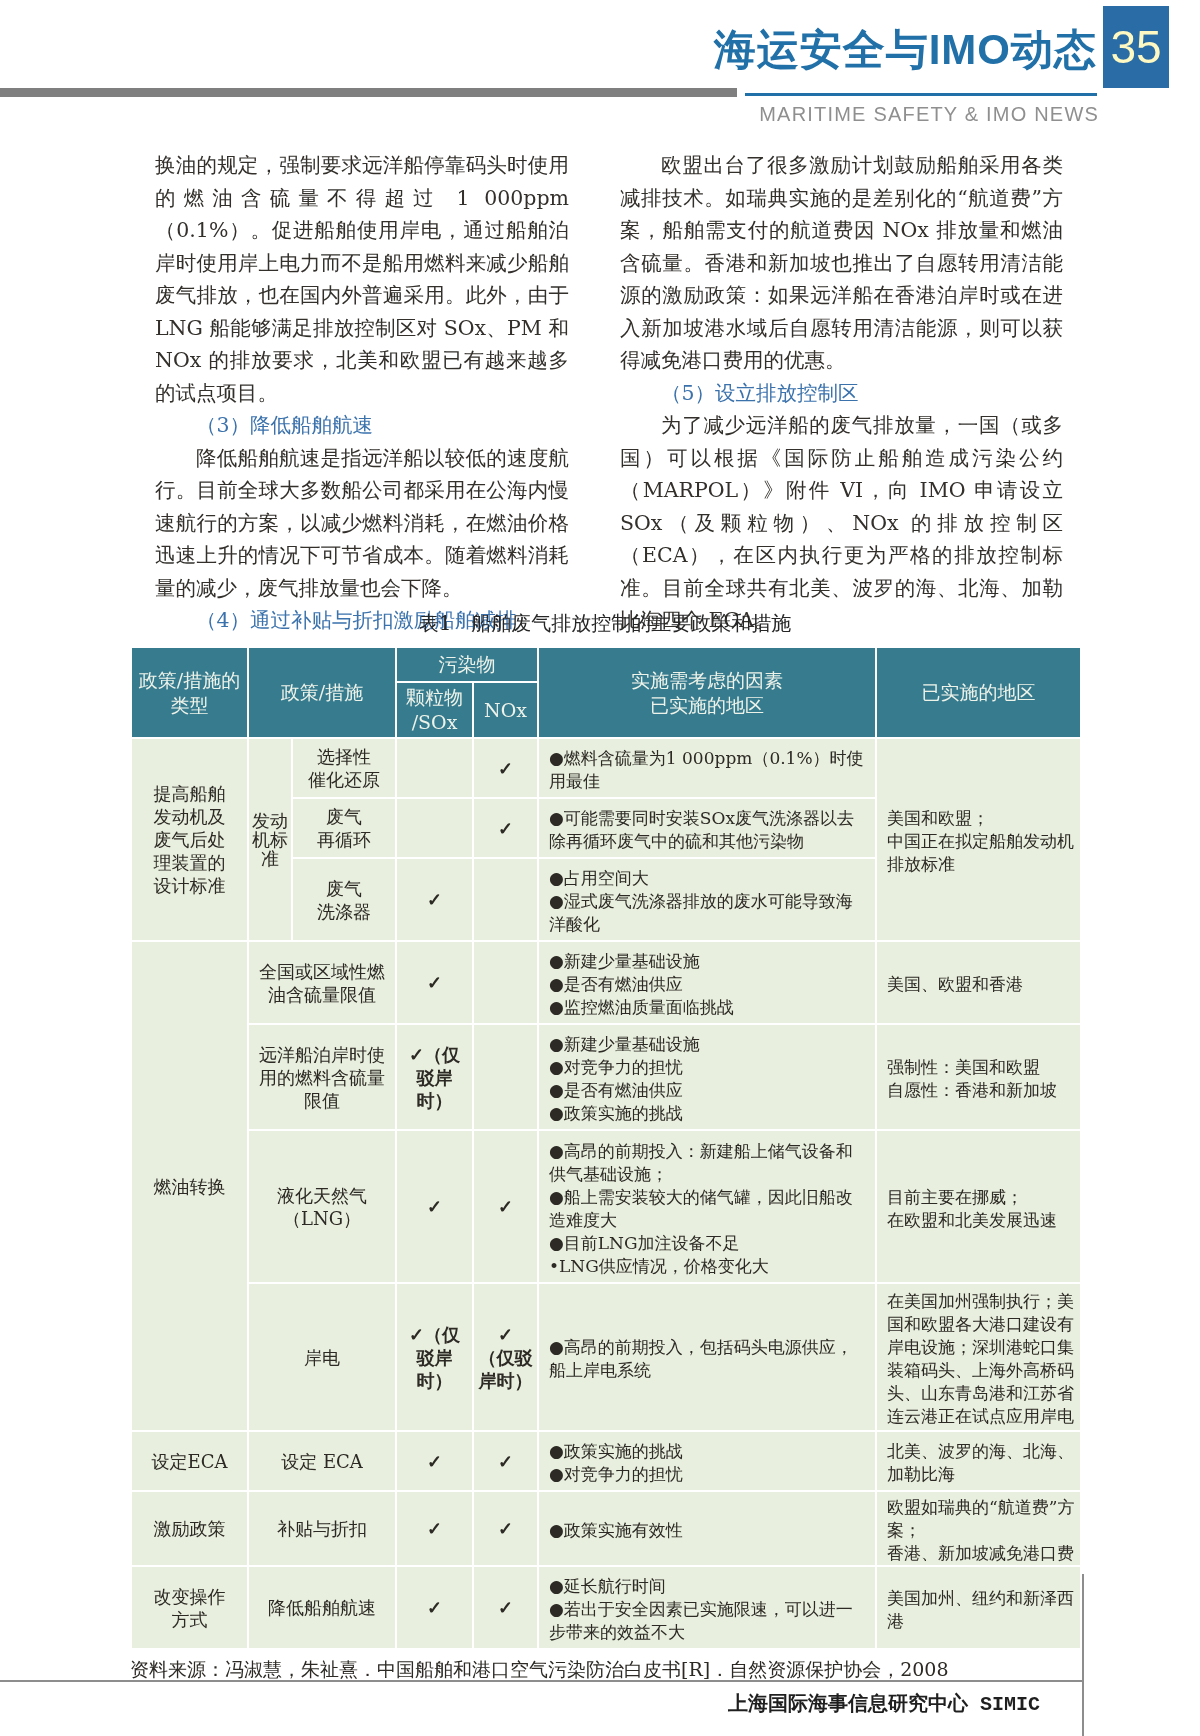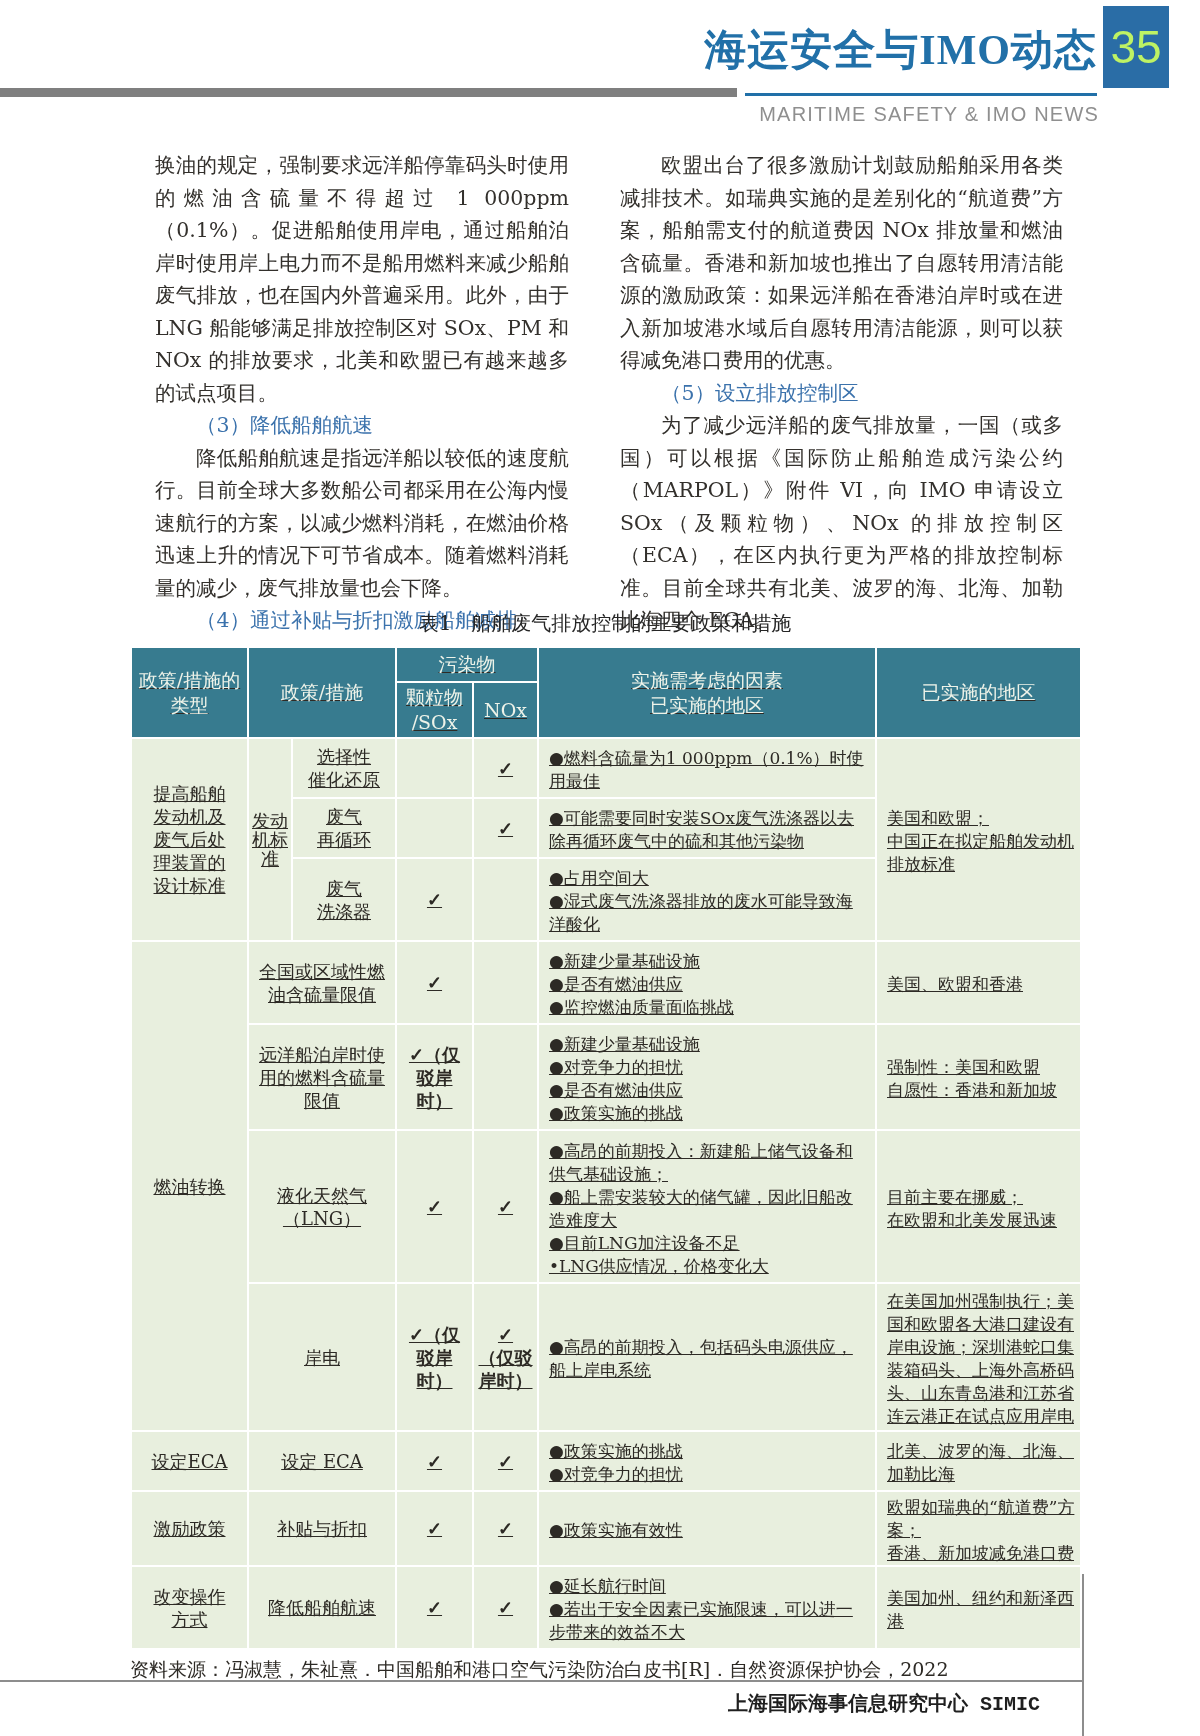--- a/index.html
+++ b/index.html
@@ -4,42 +4,42 @@
 <style>
   :root{
     --teal:#377b8f; --cell:#e8efde; --blue-title:#2170a8; --blue-badge:#2a6da6;
     --blue-heading:#3b72ac; --gray-bar:#7f7f7f; --gray-text:#8f8f8f; --ink:#2e2b26;
   }
   html,body{margin:0;padding:0;background:#fff;}
   .page{position:relative;width:1200px;height:1736px;background:#fff;overflow:hidden;
         font-family:"DejaVu Serif","Liberation Serif",serif;color:var(--ink);}
 
   
-  .title-cn{position:absolute;right:103px;top:22px;font-family:Liberation Serif, serif;
+  .title-cn{position:absolute;right:103px;top:22px;font-family:Liberation Sans, sans-serif;
             font-weight:bold;font-size:42px;letter-spacing:1px;color:var(--blue-title);white-space:nowrap;}
   .title-en{position:absolute;right:101px;top:77px;font-family:"Liberation Sans","DejaVu Sans",sans-serif;
             font-size:20px;letter-spacing:1.2px;color:var(--gray-text);white-space:nowrap;margin-top:26px;}
   .rule-gray{position:absolute;left:0;top:88px;width:737px;height:9px;background:var(--gray-bar);}
   .rule-blue{position:absolute;left:745px;top:93px;width:352px;height:3px;background:var(--blue-title);}
   .page-badge{position:absolute;left:1103px;top:6px;width:66px;height:82px;background:var(--blue-badge);
-              color:#bef264;font-family:"Liberation Sans","DejaVu Sans",sans-serif;font-size:46px;
+              color:#fef9c3;font-family:"Liberation Sans","DejaVu Sans",sans-serif;font-size:46px;
               display:flex;align-items:center;justify-content:center;}
 
   
   .col{position:absolute;top:149px;font-size:20.5px;line-height:32.5px;text-align:justify;color:#33302c;}
   .col-left{left:139px;width:414px;margin-left:16px;}
   .col-right{left:620px;width:443px;}
   .col p{margin:0;}
   .col p.indent{text-indent:2em;}
   .col p.heading{text-indent:2em;color:var(--blue-heading);}
 
   
   .table-block{position:absolute;left:130px;top:610px;width:950px;}
   .table-title{text-align:center;font-size:20px;color:#262626;margin:0 0 9px 0;}
-  table.policy-table{border-collapse:collapse;table-layout:fixed;width:950px;text-decoration:underline;}
+  table.policy-table{border-collapse:collapse;table-layout:fixed;width:950px;}
   .policy-table th,.policy-table td{border:2px solid #fff;overflow:hidden;}
   .policy-table th{background:var(--teal);color:#eef3e9;font-weight:normal;font-size:19px;line-height:25px;
                    text-align:center;vertical-align:middle;white-space:pre-line;padding:2px 4px;}
   .policy-table td{background:var(--cell);font-size:17px;line-height:23px;vertical-align:middle;color:#2d2a25;}
   td.type{font-size:18px;text-align:center;padding:2px 14px;}
   td.vert{font-size:18px;text-align:center;padding:2px 1px;line-height:19px;}
   td.policy{font-size:18px;text-align:center;white-space:pre-line;padding:2px 6px;}
   td.check{text-align:center;font-size:18px;font-weight:bold;white-space:pre-line;padding:2px 4px;}
   td.factors{text-align:left;white-space:pre-line;padding:8px 6px 4px 10px;}
   td.regions{text-align:left;white-space:pre-line;padding:4px 4px 0 10px;}
@@ -194,20 +194,20 @@
           <td class="type">改变操作方式</td>
           <td colspan="2" class="policy">降低船舶航速</td>
           <td class="check">✓</td>
           <td class="check">✓</td>
           <td class="factors">●延长航行时间
 ●若出于安全因素已实施限速，可以进一步带来的效益不大</td>
           <td class="regions">美国加州、纽约和新泽西港</td>
         </tr>
       </tbody>
     </table>
-    <div class="table-source">资料来源：冯淑慧，朱祉熹．中国船舶和港口空气污染防治白皮书[R]．自然资源保护协会，2022</div>
+    <div class="table-source">资料来源：冯淑慧，朱祉熹．中国船舶和港口空气污染防治白皮书[R]．自然资源保护协会，2008</div>
   </div>
 
   <div class="footer-hline"></div>
   <div class="footer-vline"></div>
   <div class="footer-text">上海国际海事信息研究中心  SIMIC</div>
 
 </div>
 
 </body></html>

